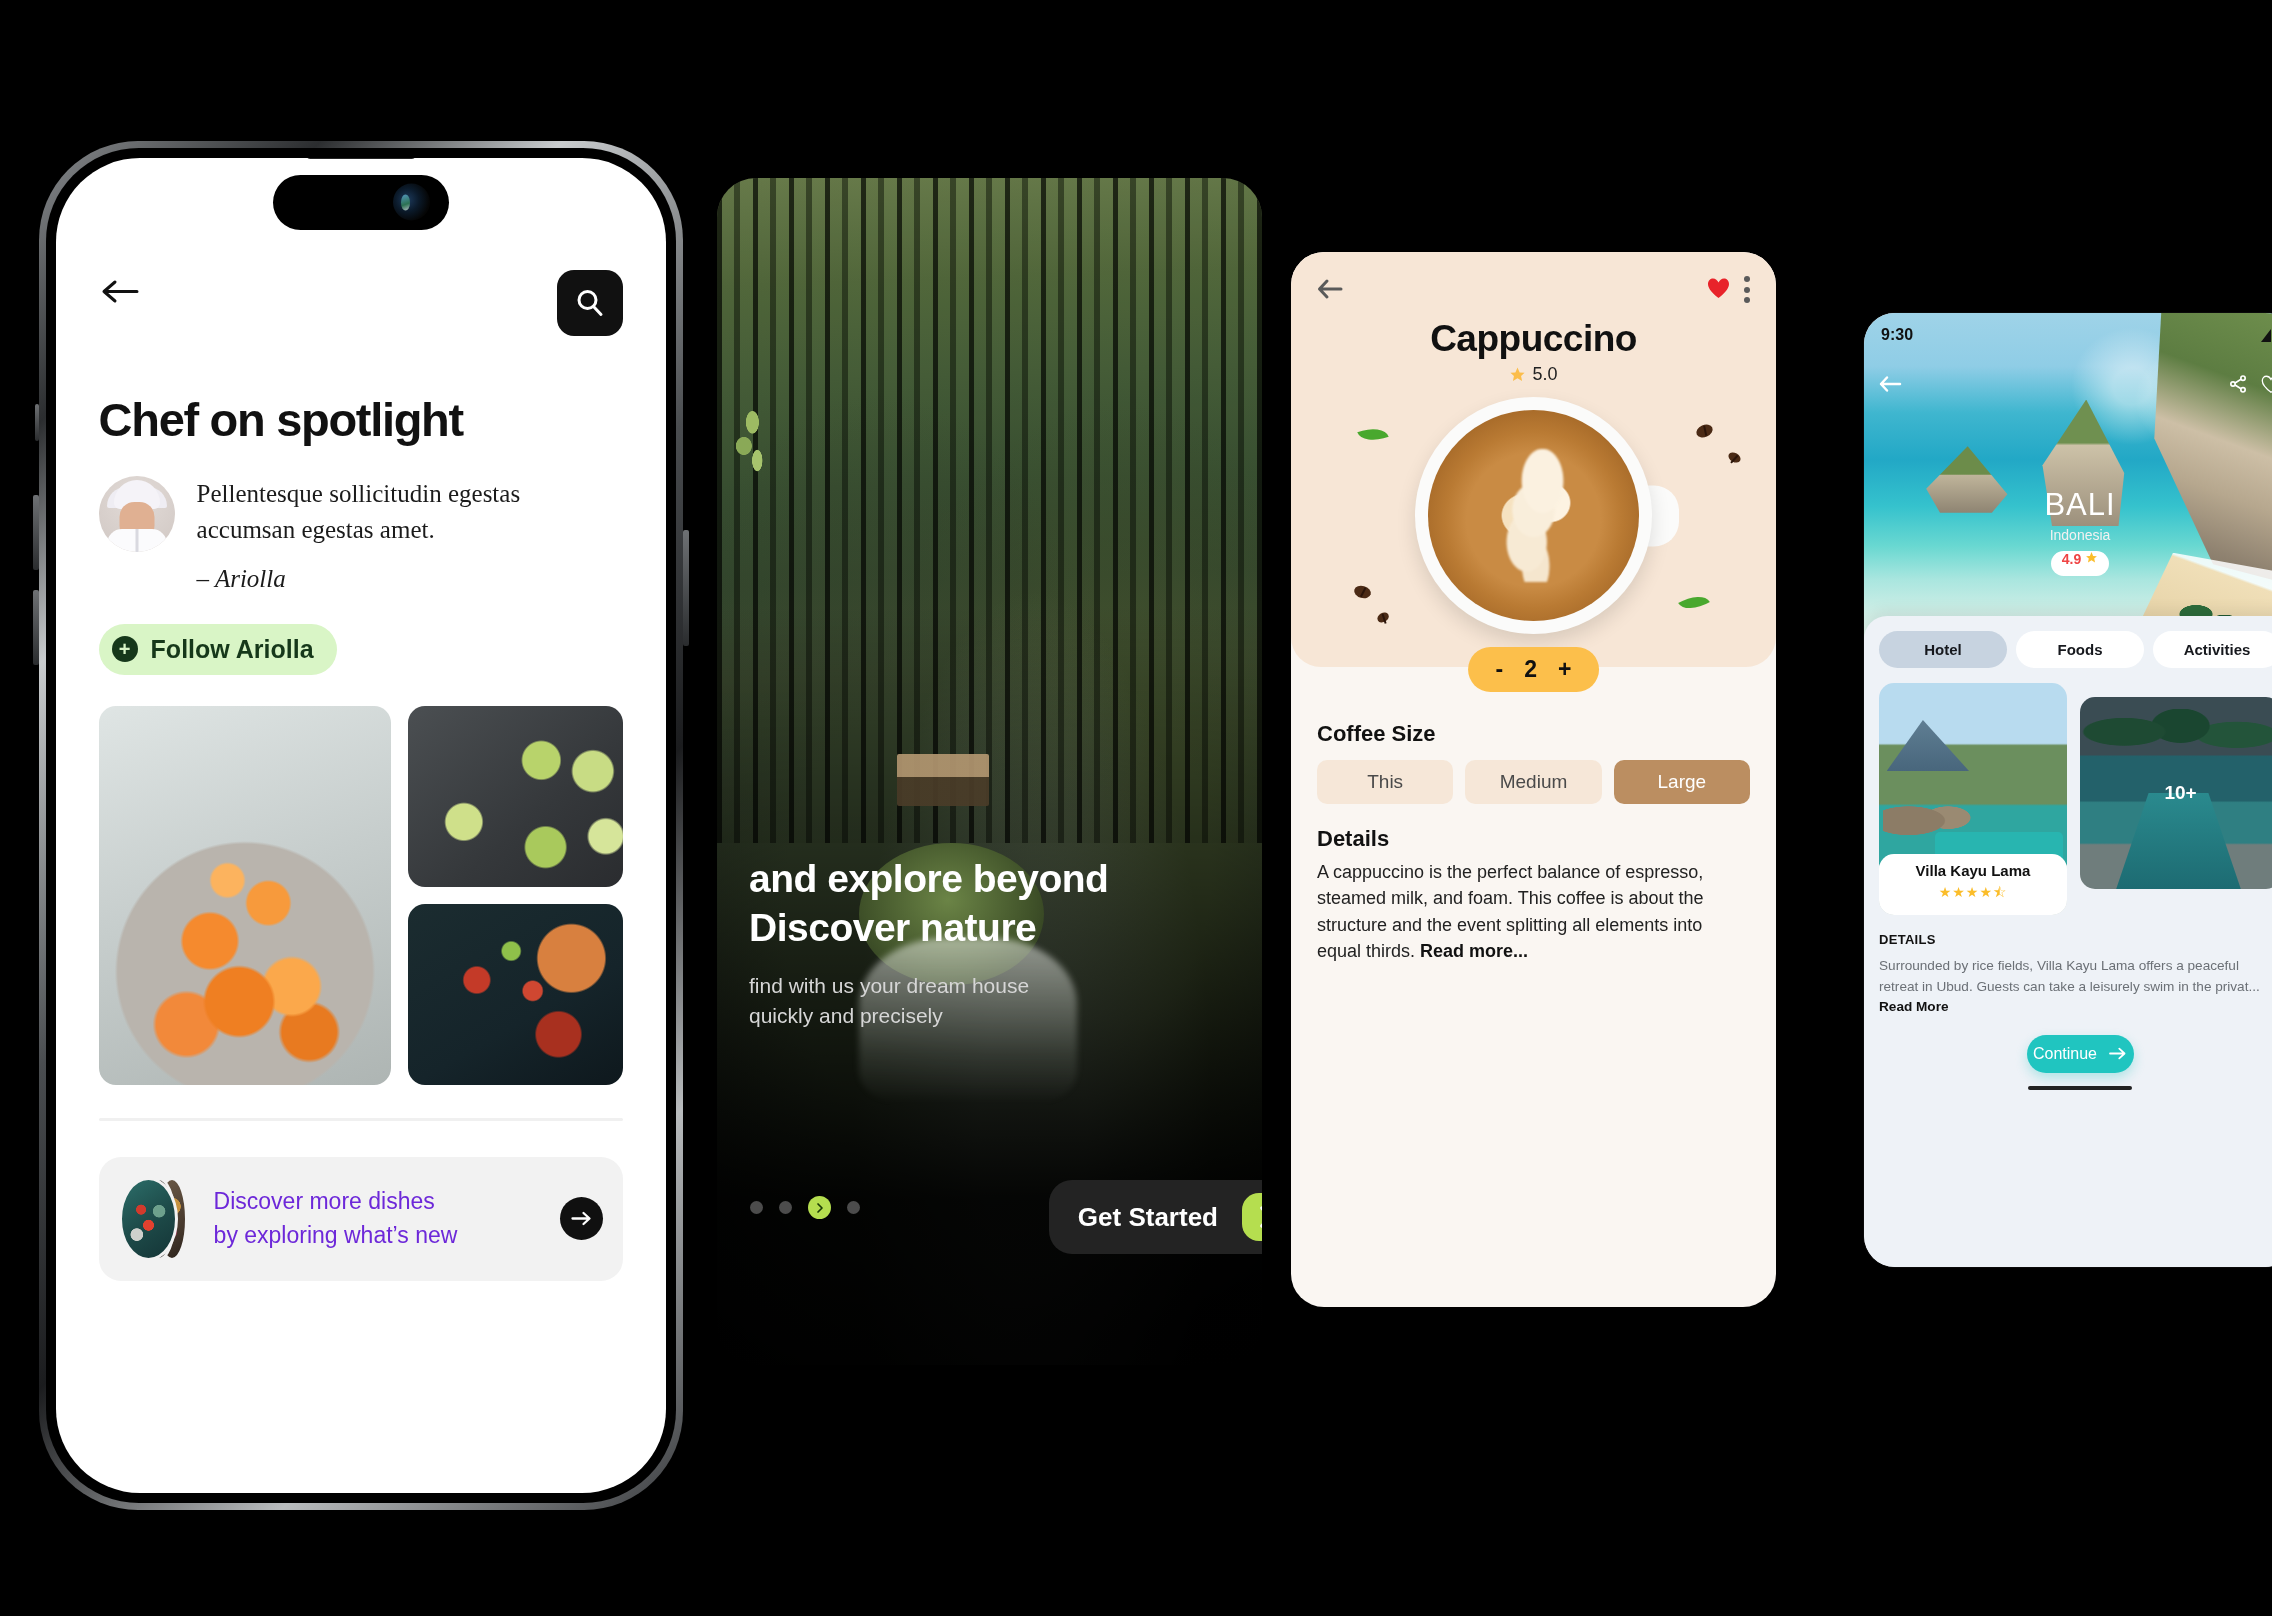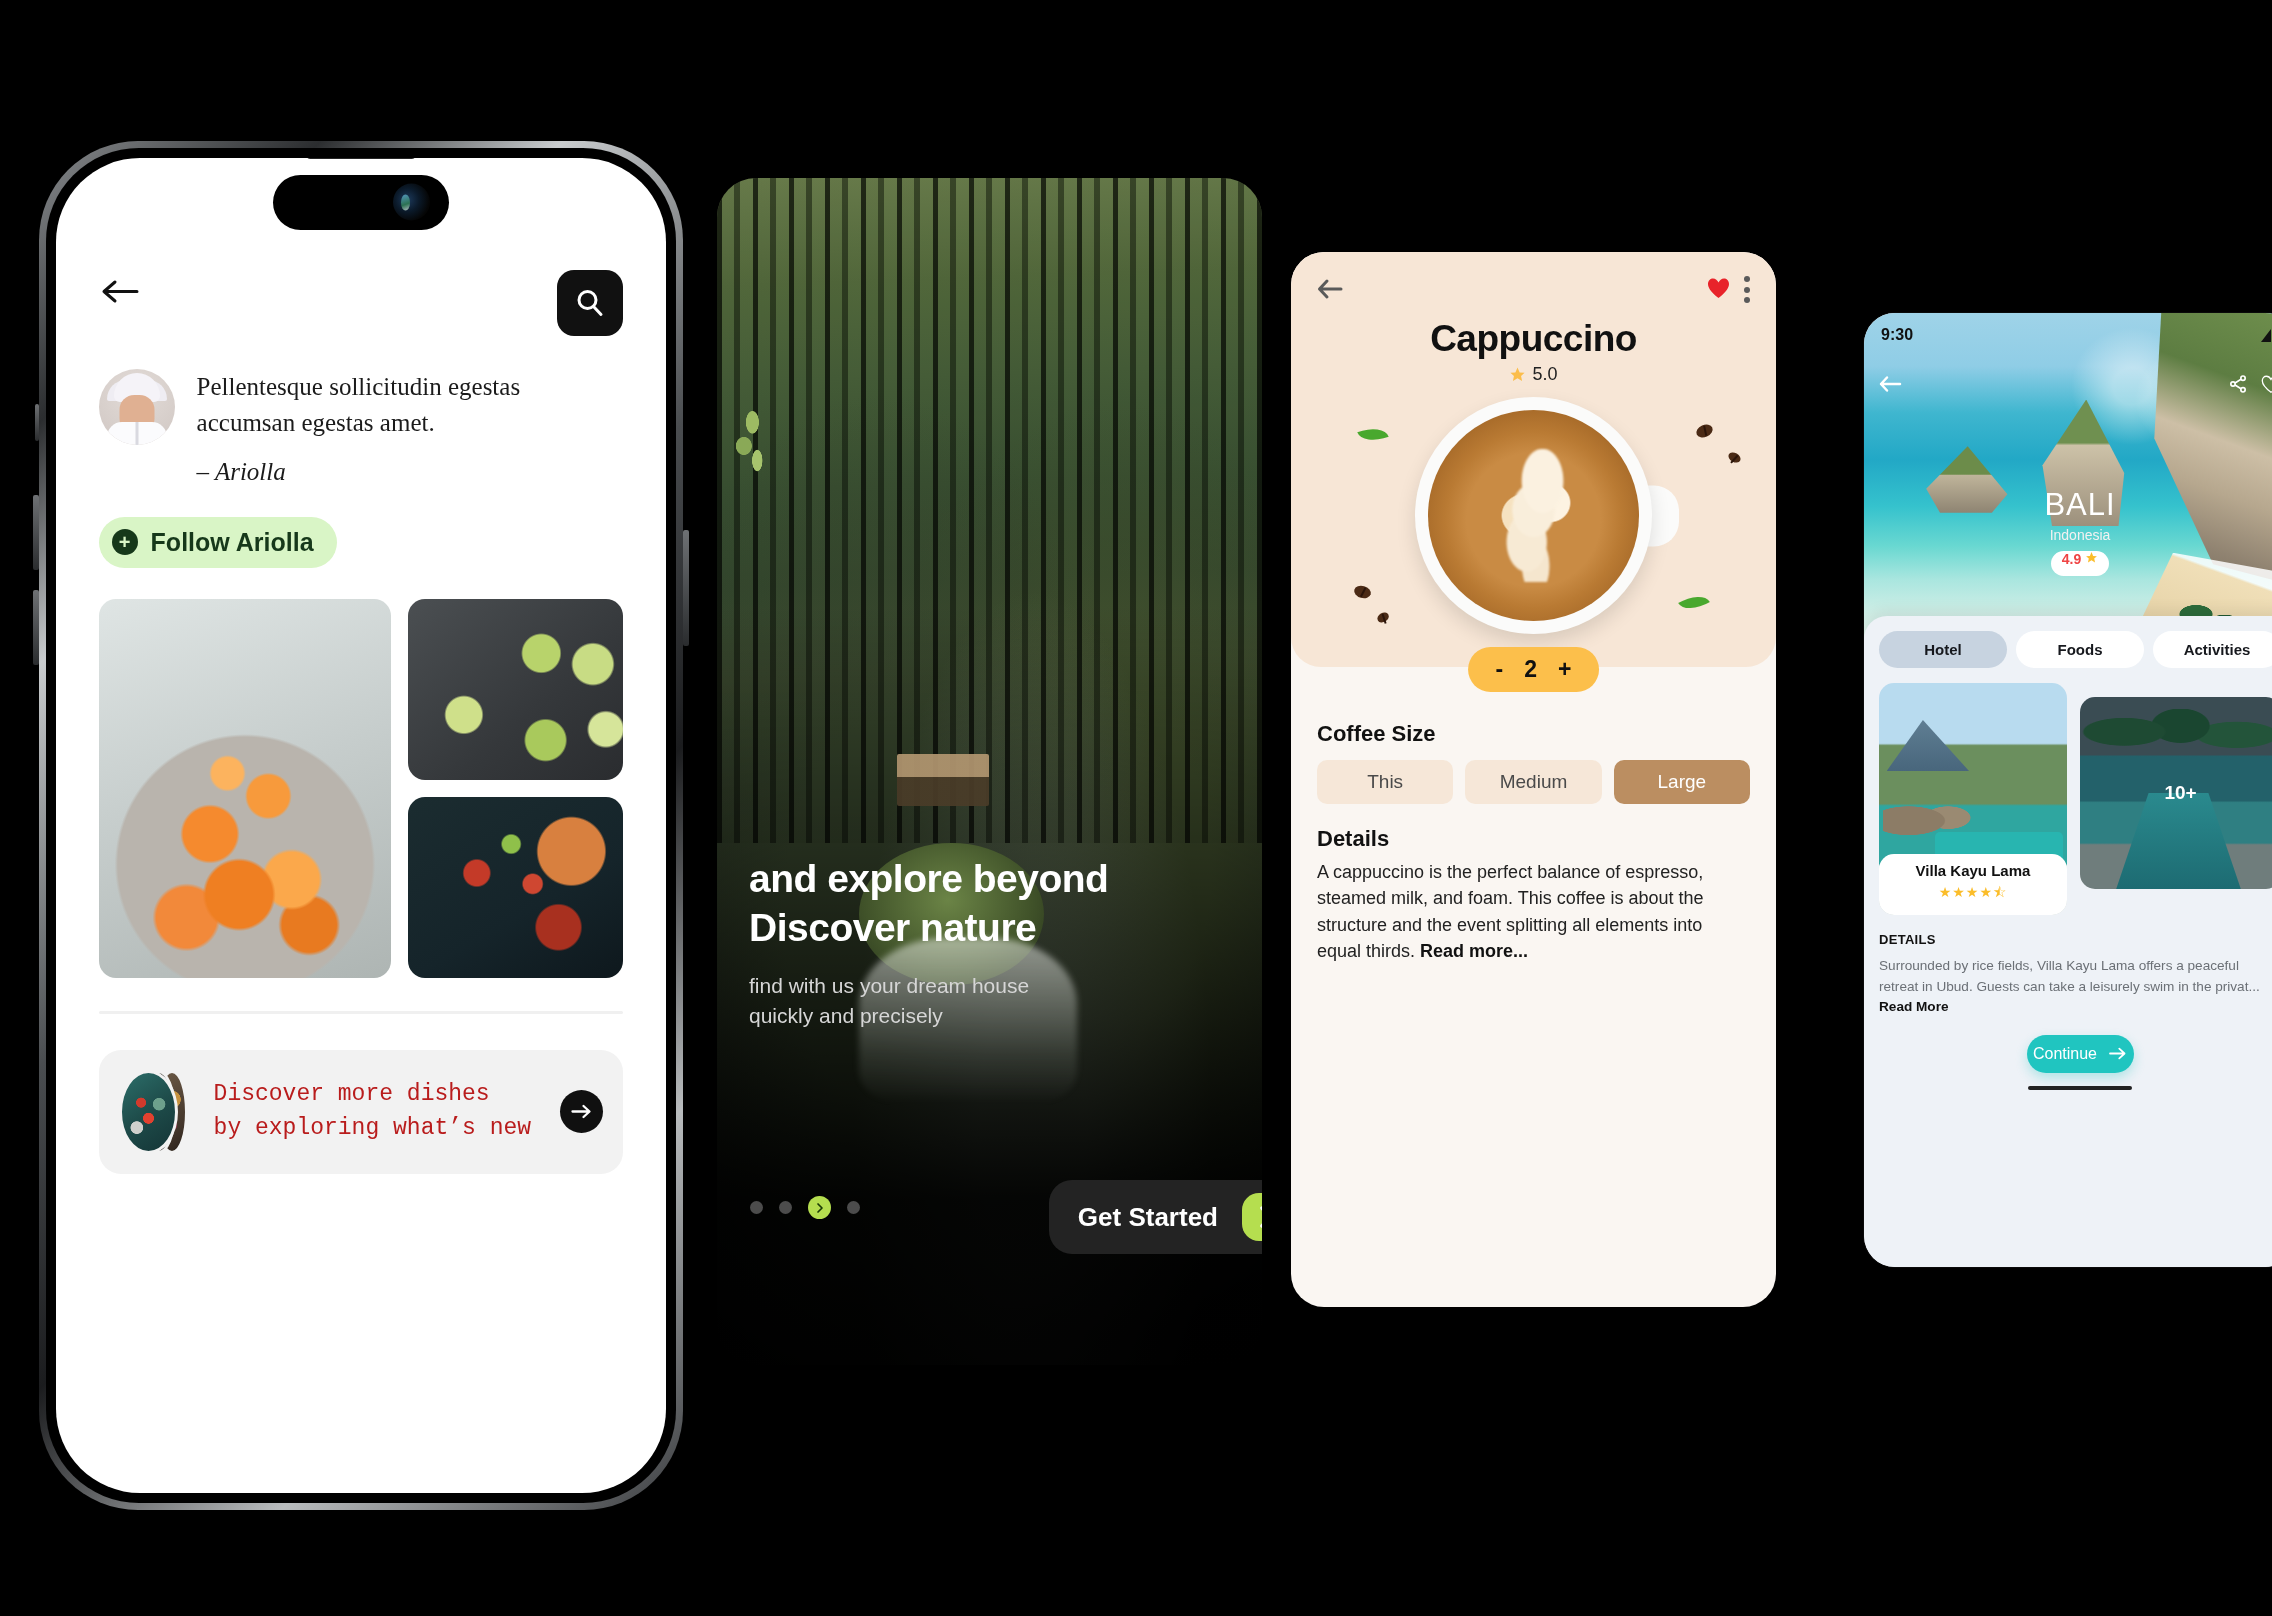--- a/index.html
+++ b/index.html
@@ -137,21 +137,21 @@
 
   .discover-card {
     margin-top: 36px; background:#f2f2f2; border-radius: 22px;
     padding: 17px 20px; display:flex; align-items:center; gap: 18px; cursor:pointer;
   }
   .stack { position:relative; width: 77px; height: 90px; flex:none; }
   .stack > div { position:absolute; top: 3px; height: 84px; border-radius: 50%; border: 3.5px solid #f2f2f2; }
   .stack .s3 { left: 37px; width: 32px; }
   .stack .s2 { left: 22px; width: 35px; }
   .stack .s1 { left: 0;   width: 59px; }
-  .discover-text { font-family:Liberation Mono, monospace; font-size: 23px; line-height: 1.44; color:#b91c1c; flex:1; }
+  .discover-text { font-family:Liberation Sans, sans-serif; font-size: 23px; line-height: 1.44; color:#6d28d9; flex:1; }
   .circle-arrow {
     width: 43px; height: 43px; border-radius:50%; background:#101010; flex:none;
     display:flex; align-items:center; justify-content:center;
   }
 
   
   .phone2 {
     position: absolute; left: 717px; top: 178px;
     width: 545px; height: 1187px;
     border-radius: 39px; overflow: hidden;
@@ -396,20 +396,21 @@
               </svg>
             </div>
             <div class="search-btn">
               <svg width="32" height="32" viewBox="0 0 64 64">
                 <circle cx="27" cy="26" r="17" stroke="#fff" stroke-width="6" fill="none"></circle>
                 <path d="M39 39 L54 55" stroke="#fff" stroke-width="6" stroke-linecap="round"></path>
               </svg>
             </div>
           </div>
 
+          <div class="p1-title">Chef on spotlight</div>
 
           <div class="chef-row">
             <div class="chef-avatar">
               <div class="chef-hat"></div>
               <div class="chef-face"></div>
               <div class="chef-body"></div>
             </div>
             <div>
               <div class="chef-quote">Pellentesque sollicitudin egestas accumsan egestas amet.</div>
               <div class="chef-attrib">– Ariolla</div>

